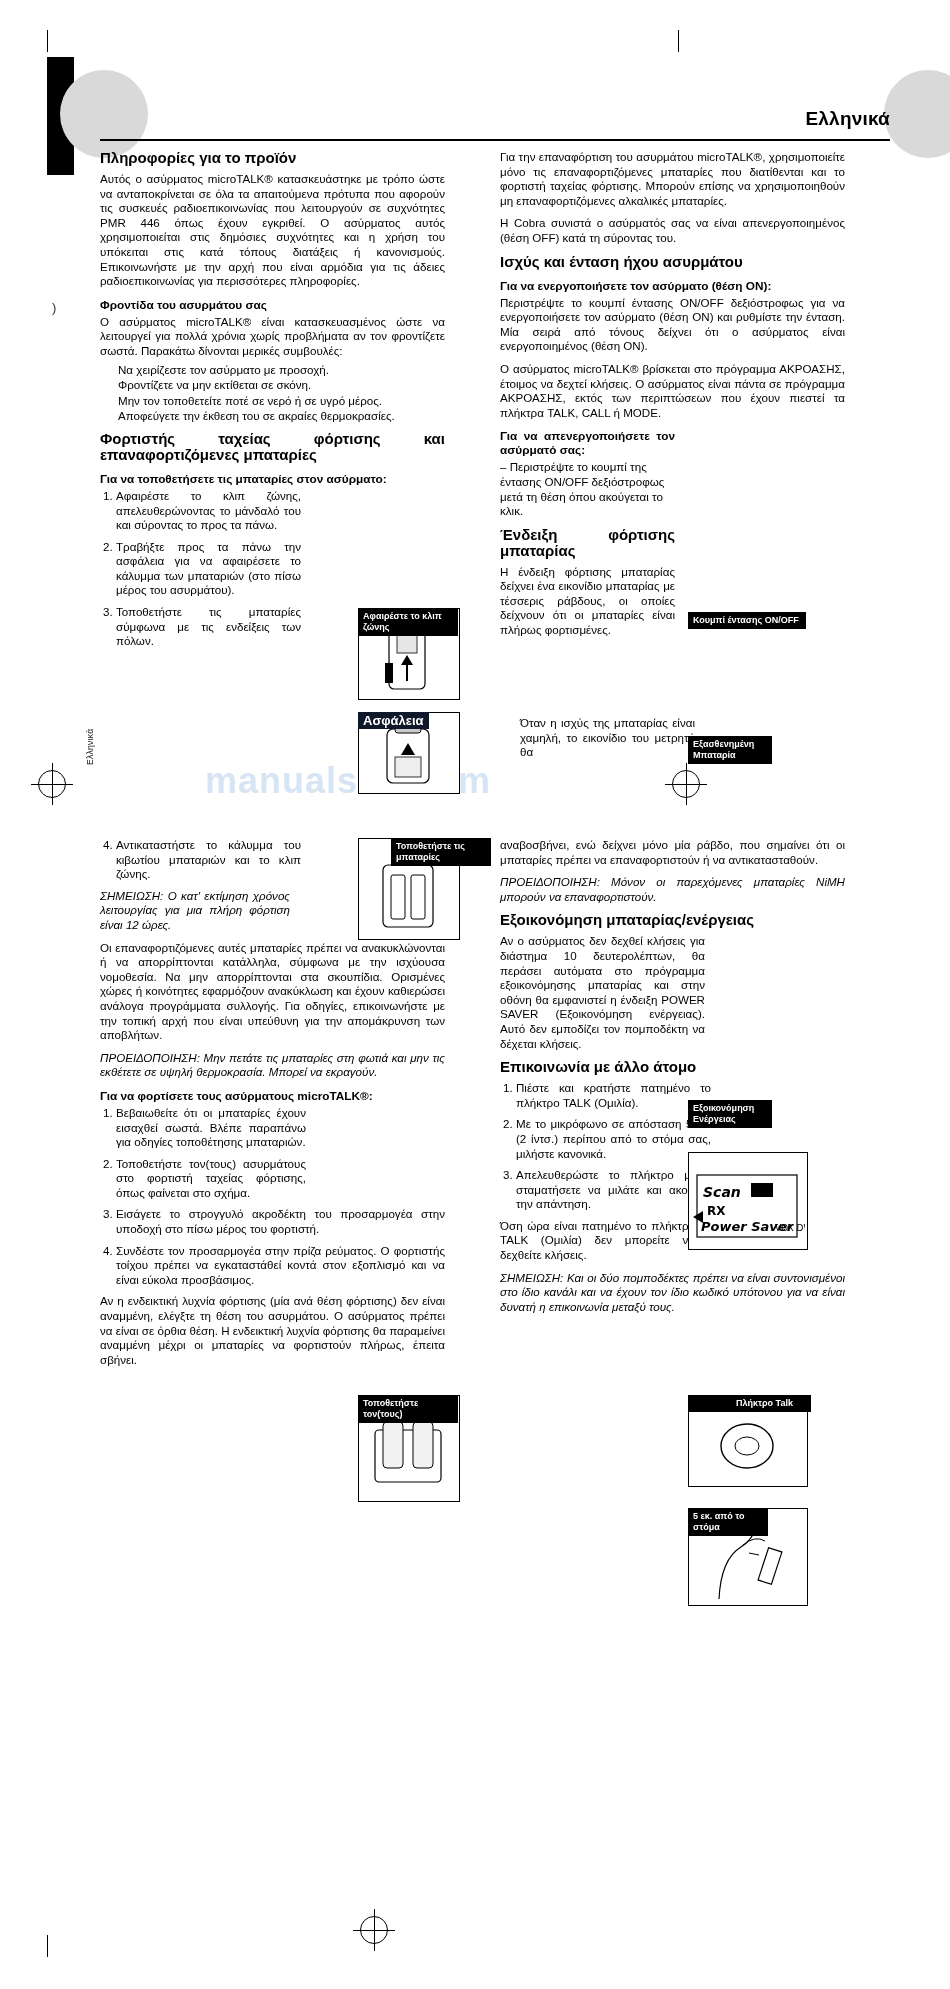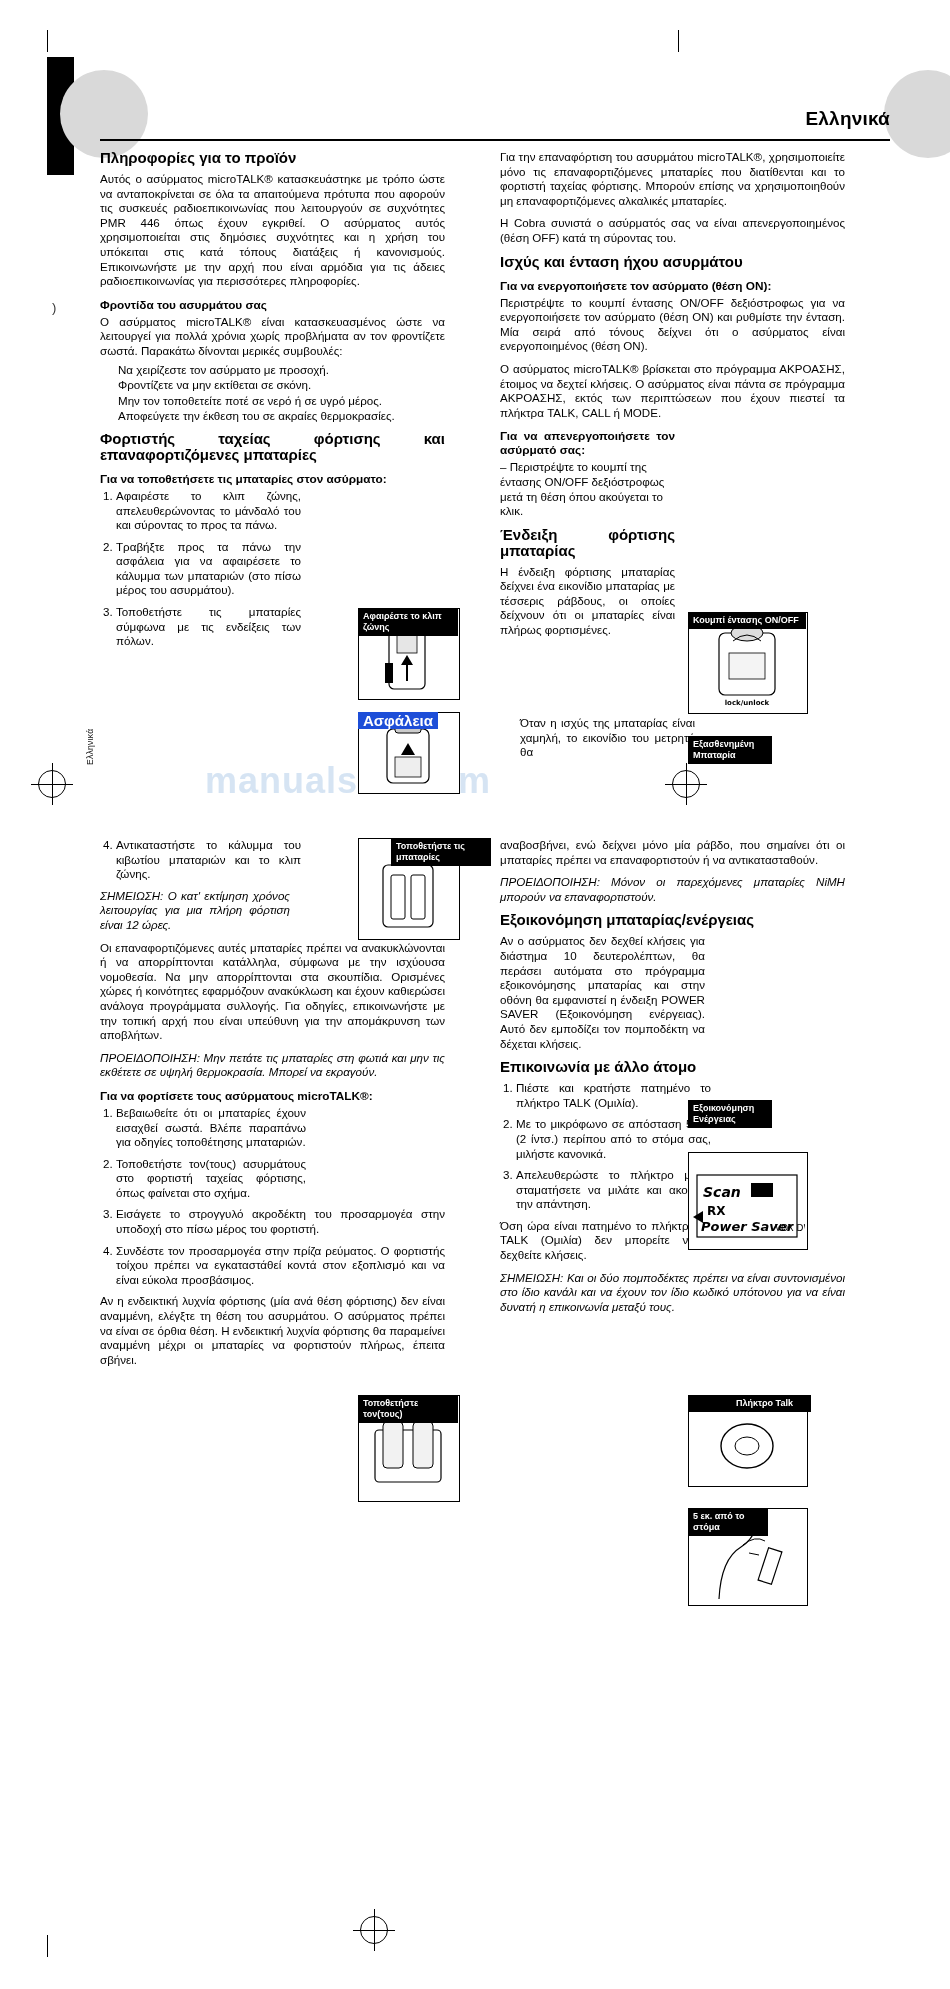--- a/index.html
+++ b/index.html
@@ -33,21 +33,21 @@
   .tight{margin-bottom:4px;}
   .ind{margin-left:18px;margin-bottom:1px;}
   .note{font-style:italic;}
   ol{margin:0;padding-left:16px;}
   ol li{margin-bottom:7px;}
   .gap{height:6px;}
 
   
   .fig{position:absolute;border:1px solid #000;background:#fff;}
   .figcap{position:absolute;background:#000;color:#fff;font-size:9px;line-height:11px;padding:3px 5px;font-weight:bold;}
-  .figsub{position:absolute;background:#1d4ed8;color:#fff;font-size:15px;line-height:11px;padding:3px 5px;font-weight:bold;}
+  .figsub{position:absolute;background:#0f172a;color:#fff;font-size:13px;line-height:11px;padding:3px 5px;font-weight:bold;}
 
   .wm{position:absolute;left:205px;top:760px;font-size:36px;font-weight:bold;color:#cfe0f2;opacity:.85;letter-spacing:1px;font-family:"Liberation Sans",sans-serif;}
 
   svg{display:block;}
 </style>
 </head>
 <body>
 
 <div class="page">
 
@@ -178,29 +178,20 @@
     <svg width="98" height="103" viewBox="0 0 98 103">
       <rect x="16" y="34" width="66" height="52" rx="4" fill="#fff" stroke="#000" stroke-width="1.2"></rect>
       <rect x="24" y="26" width="20" height="46" rx="4" fill="#f2f2f2" stroke="#000" stroke-width="1"></rect>
       <rect x="54" y="26" width="20" height="46" rx="4" fill="#f2f2f2" stroke="#000" stroke-width="1"></rect>
       <path d="M34 6 l0 14 M34 22 l-5 -8 l10 0 z" stroke="#000" stroke-width="2" fill="#000"></path>
       <path d="M64 6 l0 14 M64 22 l-5 -8 l10 0 z" stroke="#000" stroke-width="2" fill="#000"></path>
     </svg>
   </div>
   <div class="figcap" style="left:358px;top:1395px;width:90px;">Τοποθετήστε τον(τους)</div>
 
-  <div class="fig" style="left:688px;top:612px;width:118px;height:100px;">
-    <svg width="116" height="98" viewBox="0 0 116 98">
-      <rect x="30" y="20" width="56" height="62" rx="6" fill="#fff" stroke="#000" stroke-width="1.2"></rect>
-      <ellipse cx="58" cy="20" rx="16" ry="8" fill="#ddd" stroke="#000" stroke-width="1"></ellipse>
-      <path d="M44 28 q14 -12 28 0" fill="none" stroke="#000" stroke-width="1"></path>
-      <rect x="40" y="40" width="36" height="26" fill="#f4f4f4" stroke="#000" stroke-width="0.8"></rect>
-      <text x="58" y="92" font-size="7" text-anchor="middle" font-family="DejaVu Sans, sans-serif" font-weight="bold">lock/unlock</text>
-    </svg>
-  </div>
   <div class="figcap" style="left:688px;top:612px;width:108px;">Κουμπί έντασης ON/OFF</div>
 
   <div class="figcap" style="left:688px;top:736px;width:74px;">Εξασθενημένη Μπαταρία</div>
 
   <div class="fig" style="left:688px;top:1152px;width:118px;height:96px;">
     <svg width="116" height="94" viewBox="0 0 116 94">
       <rect x="8" y="22" width="100" height="62" fill="#fff" stroke="#000" stroke-width="1.2"></rect>
       <text x="14" y="44" font-size="14" font-style="italic" font-family="DejaVu Sans, sans-serif" font-weight="bold">Scan</text>
       <rect x="62" y="30" width="22" height="14" fill="#000"></rect>
       <text x="18" y="62" font-size="12" font-family="DejaVu Sans, sans-serif" font-weight="bold">RX</text>

